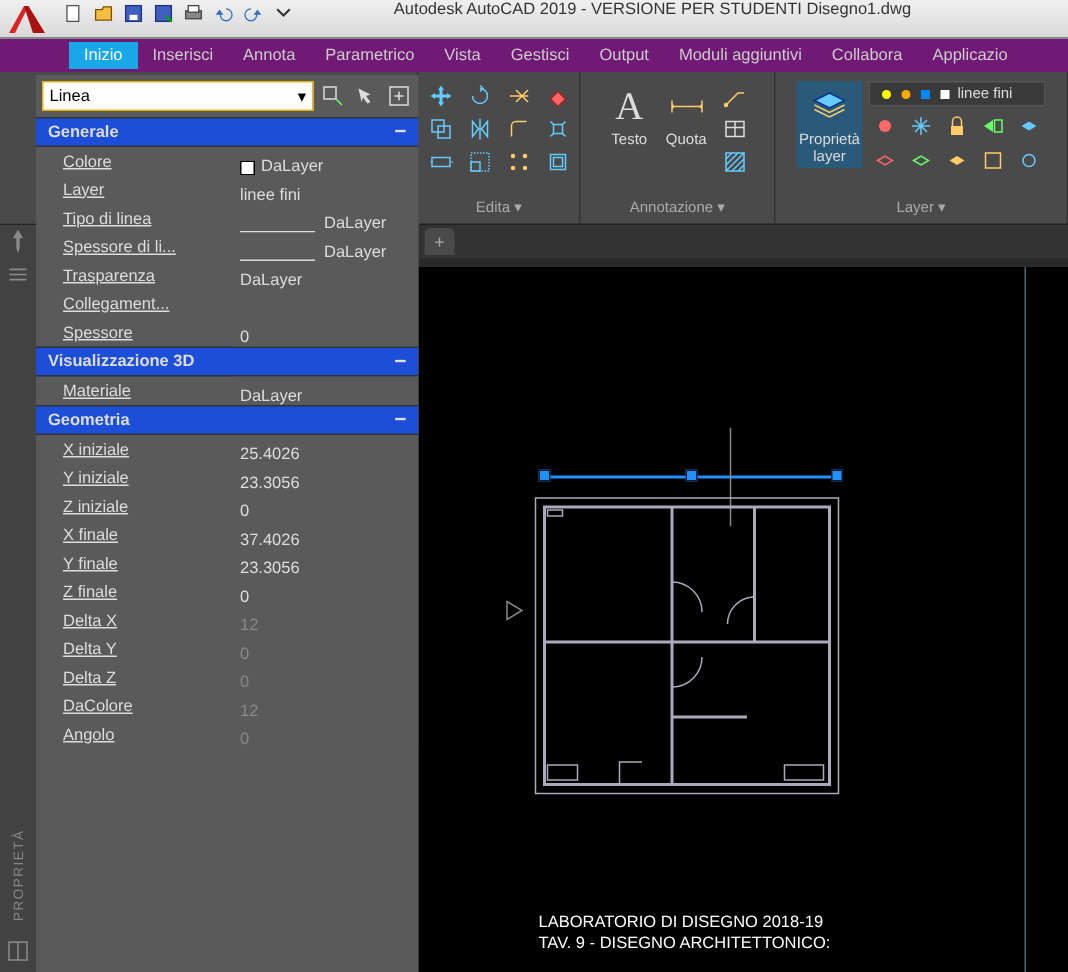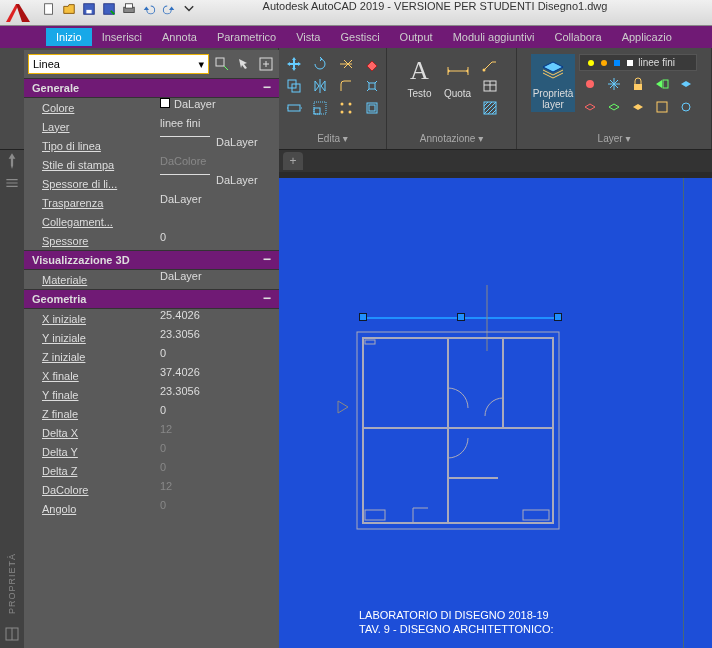--- a/index.html
+++ b/index.html
@@ -41,30 +41,30 @@
   .vtoolbar { width:24px; background:#424242; display:flex; flex-direction:column; align-items:center; padding-top:2px; gap:4px; }
   .vtoolbar .vbtn { width:18px; height:18px; cursor:pointer; opacity:.7; }
   .vtoolbar .vlabel { writing-mode:vertical-rl; transform:rotate(180deg); font-size:9px; color:#888; margin-top:auto; margin-bottom:8px; letter-spacing:1px;}
   .vbtn2 { width:16px;height:16px; margin-bottom:6px; opacity:.7; cursor:pointer;}
 
   .props { width:255px; background:#5a5a5a; overflow:auto; position:relative; top:-100px; height:calc(100% + 100px); z-index:5;}
   .props-inner { padding:0; }
   .props-selrow { padding:4px; display:flex; gap:4px; align-items:center; background:#5a5a5a; }
   .props-drop { flex:1; height:20px; background:#fff; border:1px solid #eab308; font-size:11px; padding:2px 4px; display:flex; align-items:center; justify-content:space-between; color:#000;}
   .props-selrow .picon { width:18px; height:18px; cursor:pointer; display:flex; align-items:center; justify-content:center;}
-  .psection-hdr { background:#701a75; color:#ddd; font-size:11px; font-weight:bold; padding:3px 8px; display:flex; justify-content:space-between; border-top:1px solid #333; border-bottom:1px solid #333;}
+  .psection-hdr { background:#1d4ed8; color:#ddd; font-size:11px; font-weight:bold; padding:3px 8px; display:flex; justify-content:space-between; border-top:1px solid #333; border-bottom:1px solid #333;}
   .psection-hdr .coll { font-size:14px; cursor:pointer; line-height:10px;}
   .prow { display:flex; font-size:11px; color:#ddd; height:19px; align-items:center; }
   .plabel { width:132px; padding-left:18px; white-space:nowrap; overflow:hidden; text-overflow:ellipsis;text-decoration:underline;}
-  .pval { flex:1; background:#5a5a5a; color:#ddd; padding-left:4px; height:100%; display:flex; align-items:flex-start; }
+  .pval { flex:1; background:#5a5a5a; color:#ddd; padding-left:4px; height:100%; display:flex; align-items:flex-end; }
   .pval.dim { color:#888; }
   .pval .swatch { width:10px; height:10px; background:#fff; border:1px solid #000; margin-right:4px;}
   .pval .linepreview { flex:0 0 50px; height:1px; background:#ddd; margin-right:6px;}
 
-  .canvas { flex:1; background:#1d4ed8; position:relative; overflow:hidden;margin-top:28px; }
+  .canvas { flex:1; background:#000000; position:relative; overflow:hidden;margin-top:28px; }
   .drawing-text { position:absolute; left:80px; bottom:12px; color:#fff; font-size:11px; line-height:14px; font-family:Arial; }
   .triangle-cursor { position:absolute; left:58px; top:222px; }
 
   
   .grip { position:absolute; width:8px; height:8px; background:#2090ff; border:1px solid #0f1a2a; }
   .selline { position:absolute; height:2px; background:#2090ff; }
 
   .layer-pill { display:flex; align-items:center; gap:3px; font-size:10px; color:#ddd; background:#3a3a3a; padding:2px 6px; border:1px solid #555;}
   .layer-pill svg {width:10px;height:10px;}
   
@@ -421,24 +421,20 @@
           <div class="pval">linee fini</div>
         </div>
       <div class="prow">
           <div class="plabel">Tipo di linea</div>
           <div class="pval">
             <span class="linepreview"></span>
             <span>DaLayer</span>
           </div>
         </div>
       <div class="prow">
-          <div class="plabel">Stile di stampa</div>
-          <div class="pval dim">DaColore</div>
-        </div>
-      <div class="prow">
           <div class="plabel">Spessore di li...</div>
           <div class="pval">
             <span class="linepreview"></span>
             <span>DaLayer</span>
           </div>
         </div>
       <div class="prow">
           <div class="plabel">Trasparenza</div>
           <div class="pval">DaLayer</div>
         </div>

